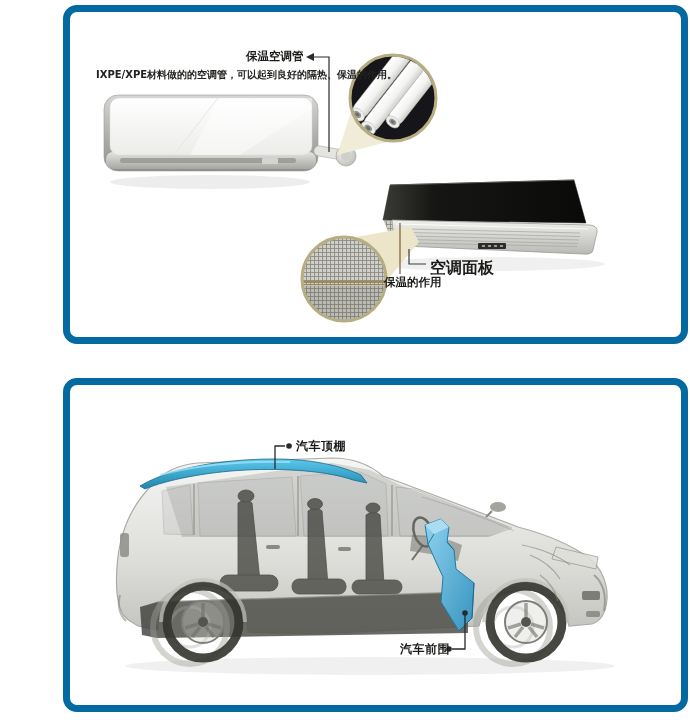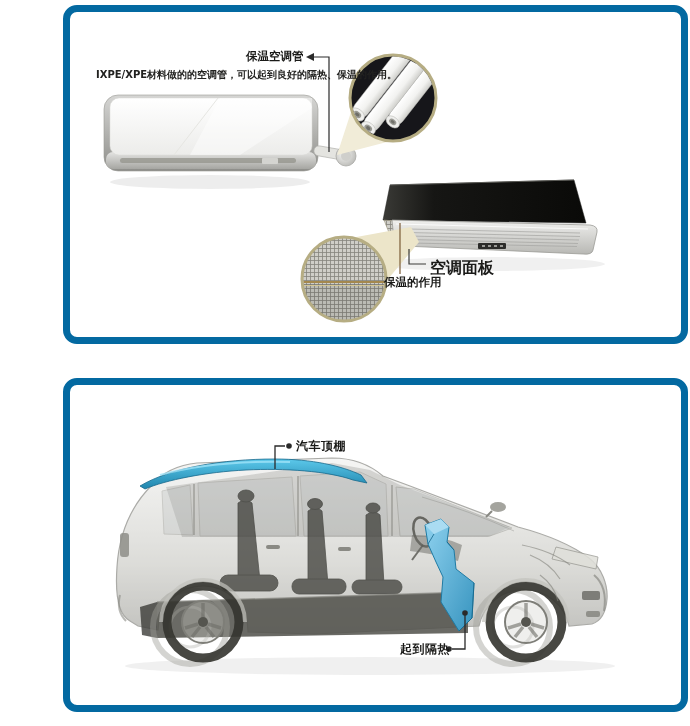--- a/index.html
+++ b/index.html
@@ -240,14 +240,14 @@
       <circle cx="219" cy="61" r="2.8" fill="#2a2a2a"></circle>
     </g>
     <g>
       <circle cx="395" cy="228" r="2.8" fill="#2a2a2a"></circle>
       <path d="M395,228 V264 H382" fill="none" stroke="#2a2a2a" stroke-width="1.3"></path>
       <circle cx="379" cy="264" r="2.8" fill="#2a2a2a"></circle>
     </g>
   </svg>
 
   <div class="lbl lbl-car" style="left:226px;top:54px;">汽车顶棚</div>
-  <div class="lbl lbl-car" style="left:330px;top:257px;">起到隔热</div>
+  <div class="lbl lbl-car" style="left:330px;top:257px;">汽车前围</div>
 </div>
 
 </body></html>

